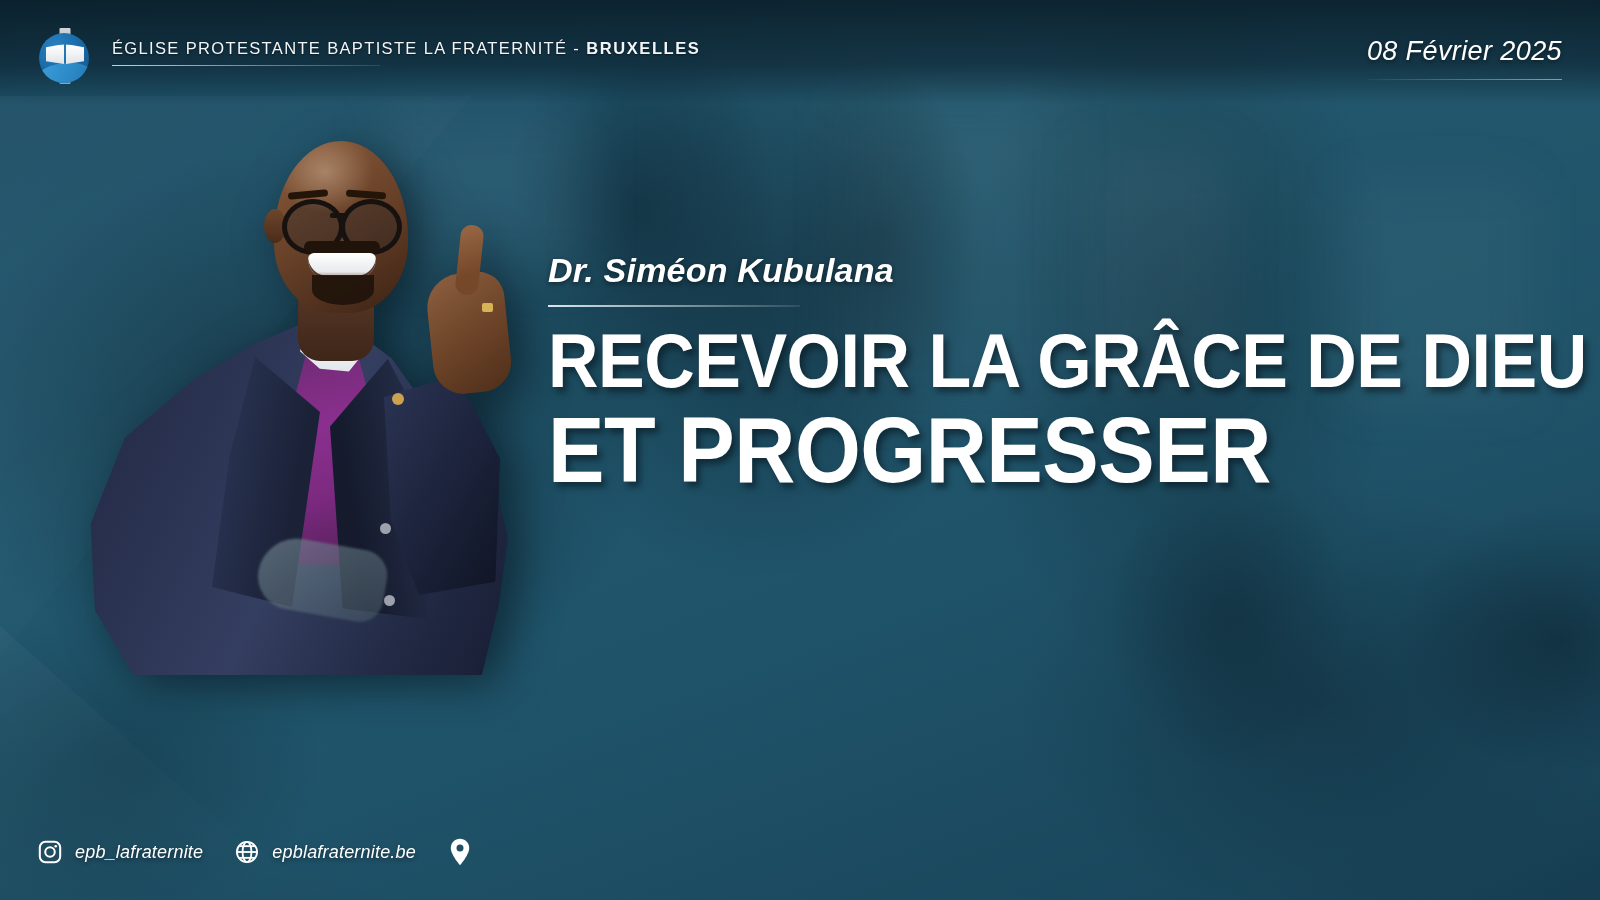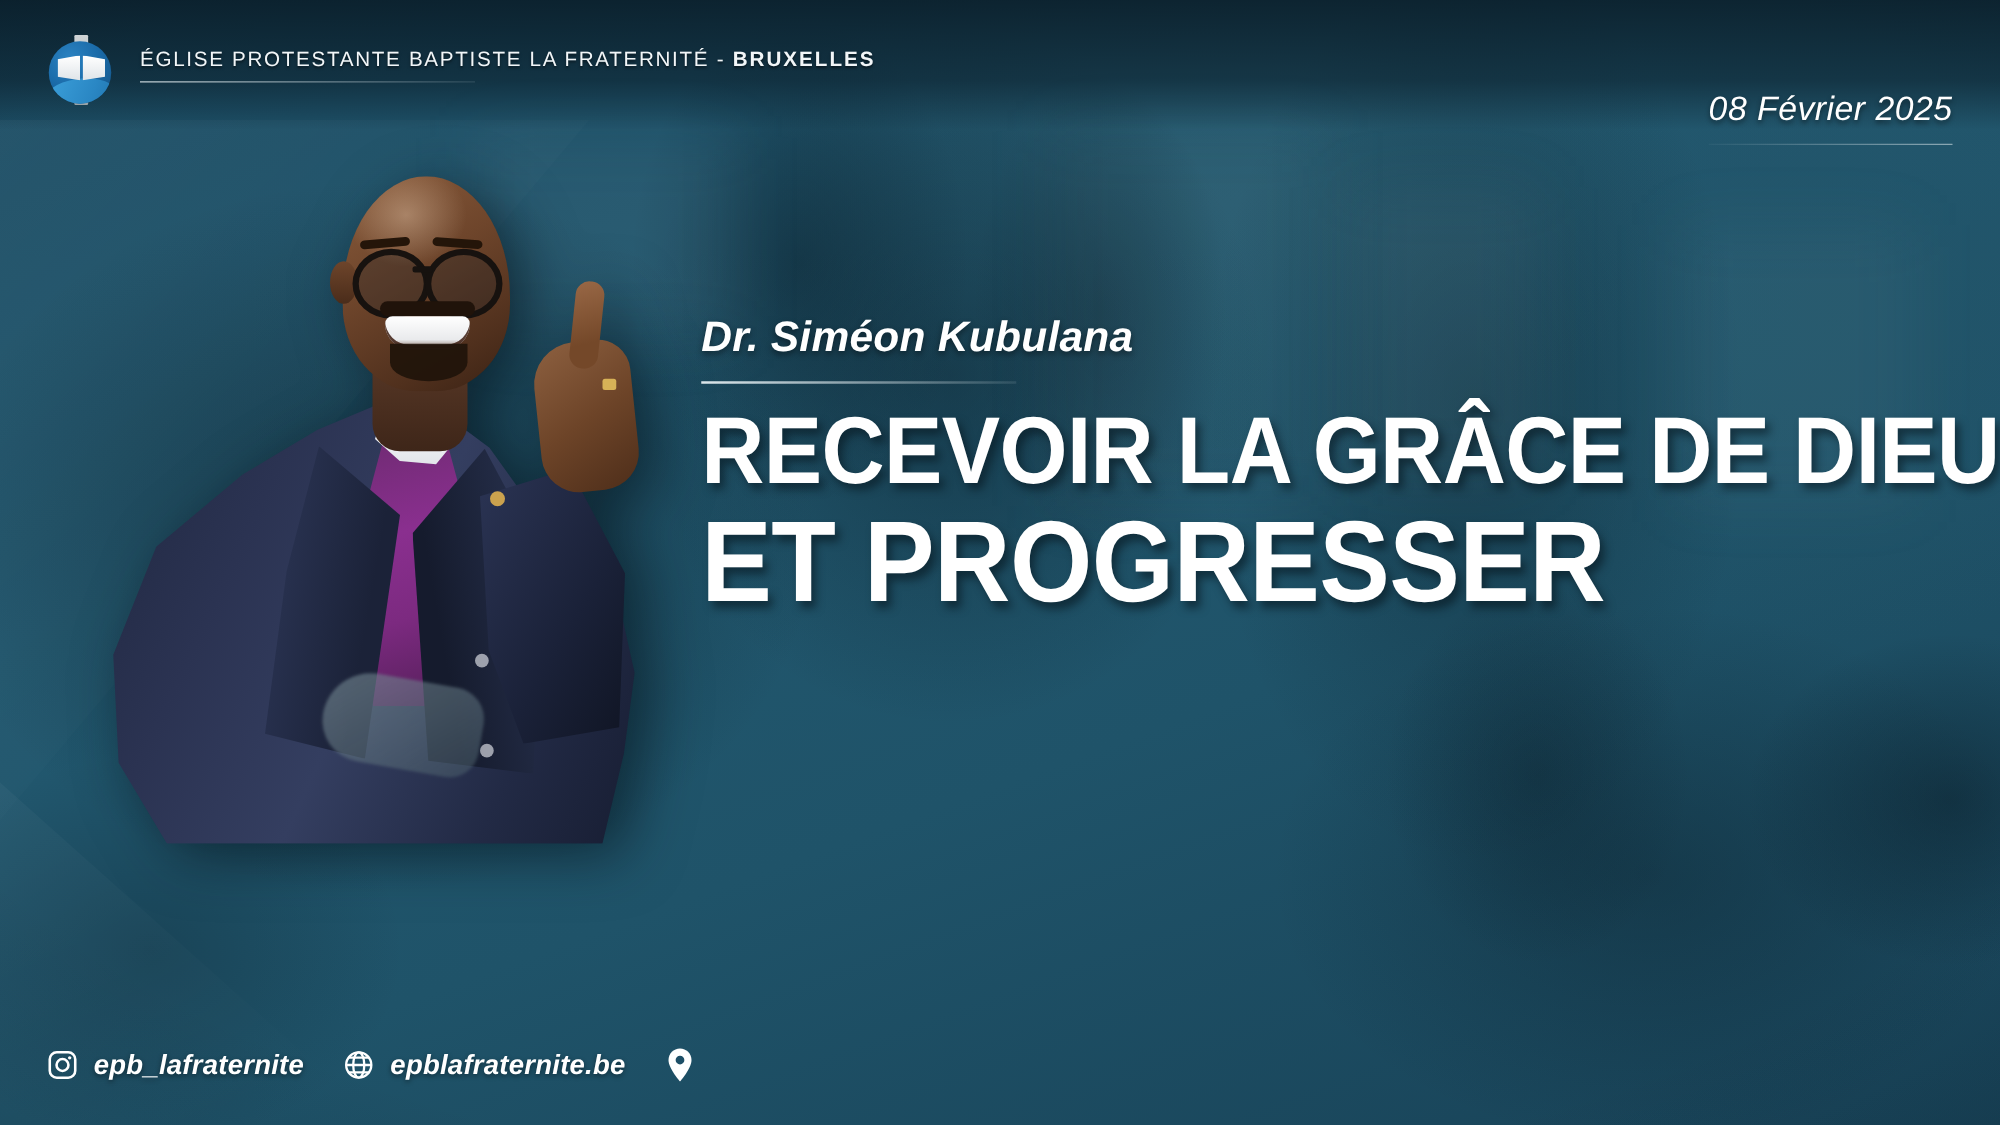--- a/index.html
+++ b/index.html
@@ -194,21 +194,20 @@
     text-align: right;
   }
   .date-text {
     font-size: 27px;
     font-style: italic;
     font-weight: 400;
     color: #ffffff;
     letter-spacing: 0.4px;
     text-shadow: 0 2px 4px rgba(0,0,0,0.45);
     white-space: nowrap;
-    margin-top: 36px;
   }
   .date-rule {
     margin-top: 12px;
     height: 1px;
     background: linear-gradient(90deg, rgba(226,236,240,0.04) 0%, rgba(226,236,240,0.55) 100%);
   }
 
   
   .portrait {
     position: absolute;
@@ -362,21 +361,20 @@
     background: #c9ccd4; opacity: .75;
   }
   .p-btn1 { left: 318px; top: 398px; }
   .p-btn2 { left: 322px; top: 470px; }
 
   
   .main-block {
     position: absolute;
     left: 548px; top: 252px;
     width: 960px;
-    margin-left: 13px;
   }
   .speaker-name {
     font-size: 34px;
     font-style: italic;
     font-weight: 700;
     color: #ffffff;
     letter-spacing: 0.2px;
     text-shadow: 0 2px 5px rgba(0,0,0,0.45);
     line-height: 1.1;
   }
@@ -406,22 +404,22 @@
     display: flex;
     align-items: center;
     gap: 30px;
   }
   .contact-item {
     display: flex;
     align-items: center;
     gap: 11px;
   }
   .contact-label {
-    font-size: 22px;
-    font-weight: 700;
+    font-size: 18px;
+    font-weight: 400;
     font-style: italic;
     color: #ffffff;
     letter-spacing: 0.2px;
     white-space: nowrap;
     text-shadow: 0 2px 4px rgba(0,0,0,0.45);
   }
   .c-icon {
     width: 28px; height: 28px;
     display: flex; align-items: center; justify-content: center;
     flex: none;

